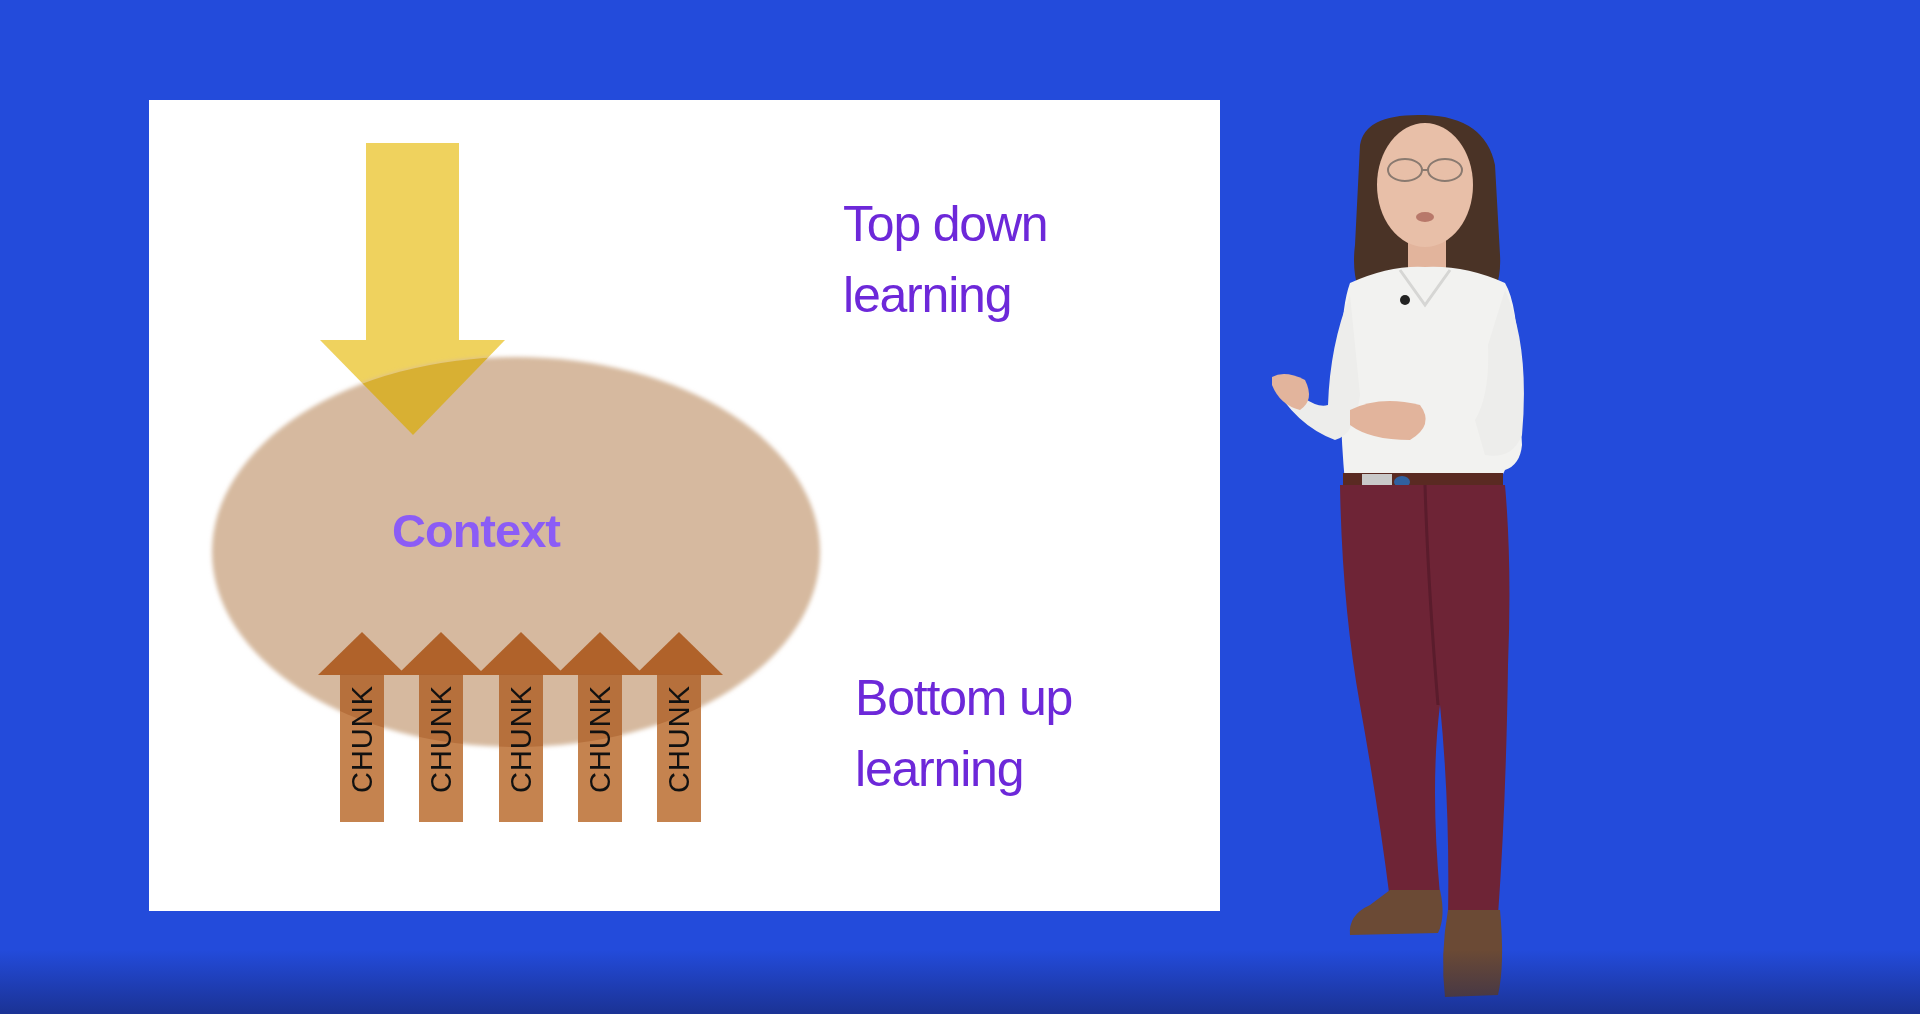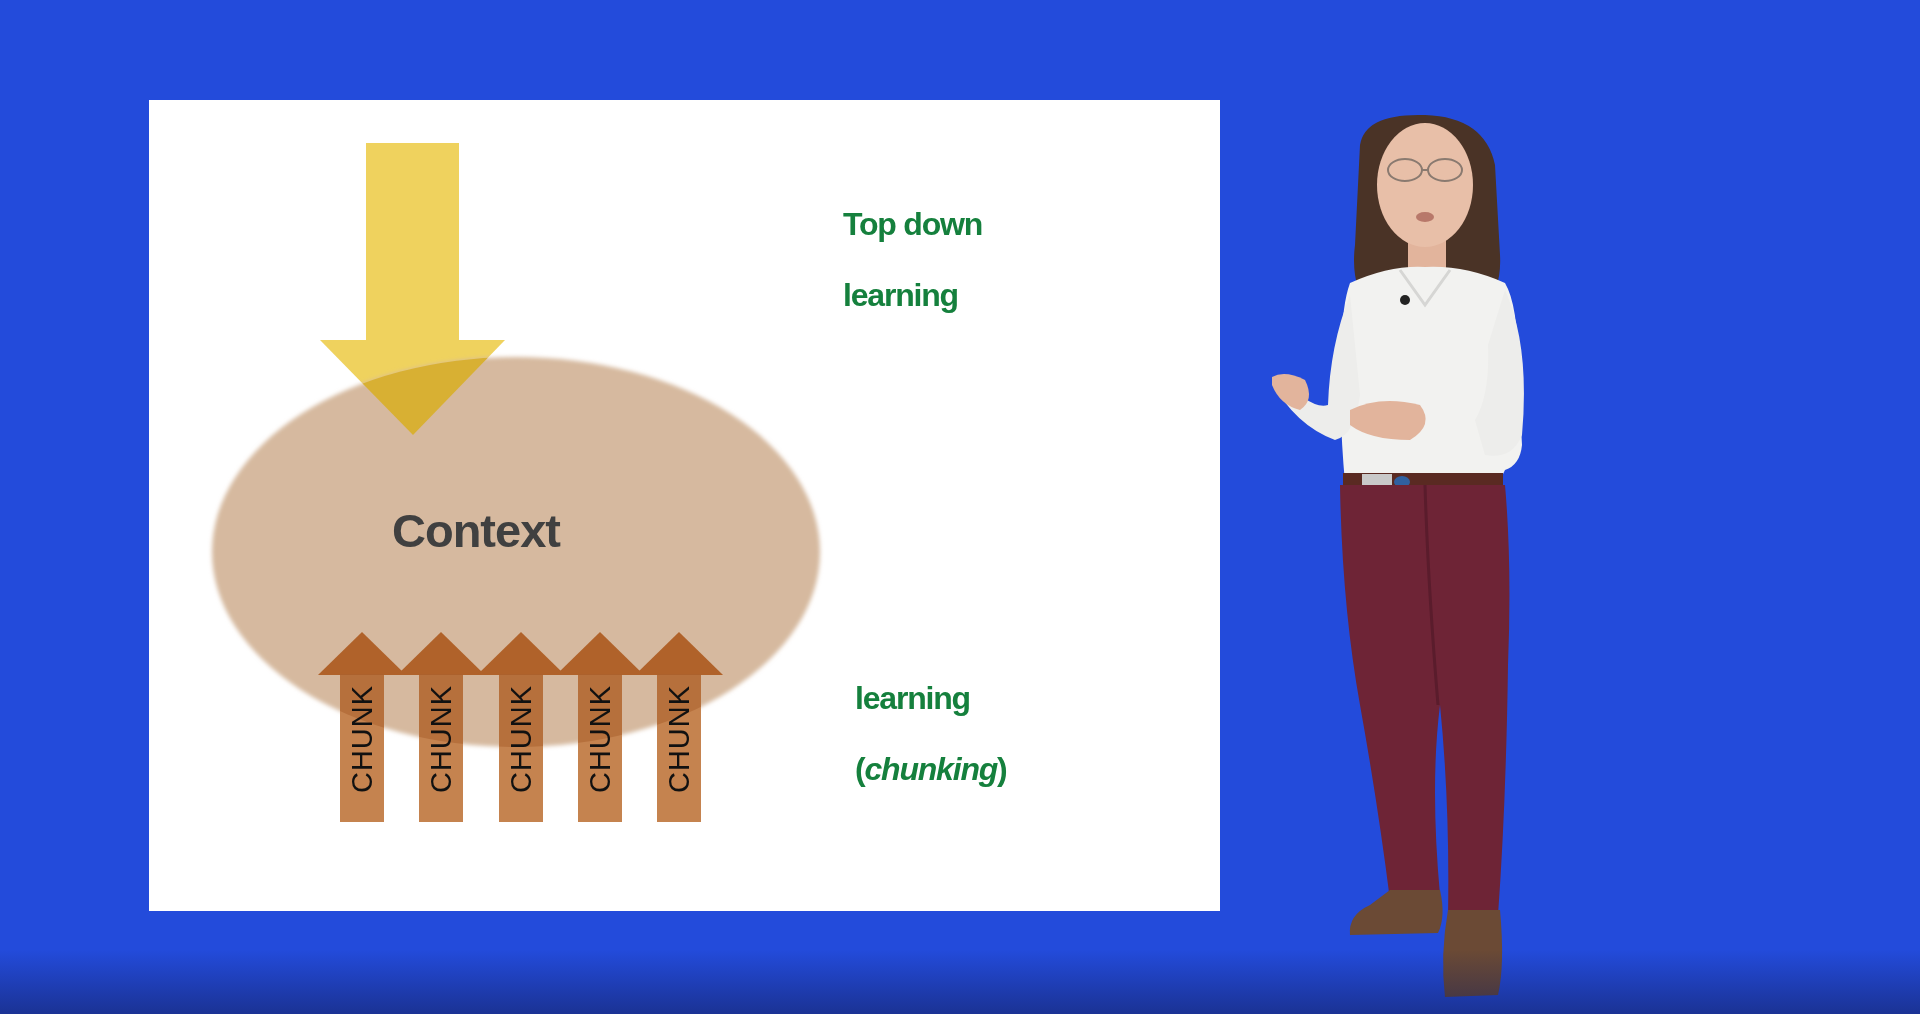--- a/index.html
+++ b/index.html
@@ -14,32 +14,32 @@
     pointer-events: none;
   }
   .slide {
     position: absolute; left: 149px; top: 100px; width: 1071px; height: 811px;
     background: #FFFFFF;
     overflow: hidden;
   }
   .diagram { position: absolute; left: 0; top: 0; width: 1071px; height: 811px; }
   .context-label {
     position: absolute; left: 243px; top: 403px; width: 190px;
-    font-weight: bold; font-size: 47px; color: #404040; letter-spacing: -1px;
+    font-weight: bold; font-size: 47px; color: #8b5cf6; letter-spacing: -1px;
     white-space: nowrap;
   }
   .chunk-label {
     position: absolute; width: 130px; height: 34px; line-height: 34px;
     text-align: center; font-size: 29px; color: #111; letter-spacing: 1px;
     transform: rotate(-90deg); transform-origin: 50% 50%;
     white-space: nowrap;
   }
   .side-text {
-    position: absolute; font-weight: bold; font-size: 32px; line-height: 71px;
-    color: #15803d; letter-spacing: -1.2px; white-space: nowrap;
+    position: absolute; font-weight: normal; font-size: 50px; line-height: 71px;
+    color: #6d28d9; letter-spacing: -1.2px; white-space: nowrap;
   }
   .side-text .line { display: block; }
   .side-text em { font-style: italic; }
   .presenter { position: absolute; left: 1250px; top: 105px; width: 340px; height: 905px; }
 </style>
 </head>
 <body>
 
 <div class="slide">
   <svg class="diagram" viewBox="0 0 1071 811" xmlns="http://www.w3.org/2000/svg">
@@ -102,22 +102,22 @@
   <div class="chunk-label" style="left:307px; top:622px;">CHUNK</div>
   <div class="chunk-label" style="left:386px; top:622px;">CHUNK</div>
   <div class="chunk-label" style="left:465px; top:622px;">CHUNK</div>
 
   <div class="side-text" style="left:694px; top:89px;">
     <span class="line">Top down</span>
     <span class="line">learning</span>
   </div>
 
   <div class="side-text" style="left:706px; top:563px;">
+    <span class="line">Bottom up</span>
     <span class="line">learning</span>
-    <span class="line"><span>(</span><em>chunking</em><span>)</span></span>
   </div>
 </div>
 
 <svg class="presenter" viewBox="0 0 340 905" xmlns="http://www.w3.org/2000/svg">
 
   <path d="M110,40 Q115,8 175,10 Q235,12 245,60 L250,150 Q252,185 232,205 L120,205 Q100,180 105,140 Z" fill="#4A3326"></path>
 
   <rect x="158" y="120" width="38" height="55" fill="#E2B49C"></rect>
 
   <ellipse cx="175" cy="80" rx="48" ry="62" fill="#E8BFA8"></ellipse>

